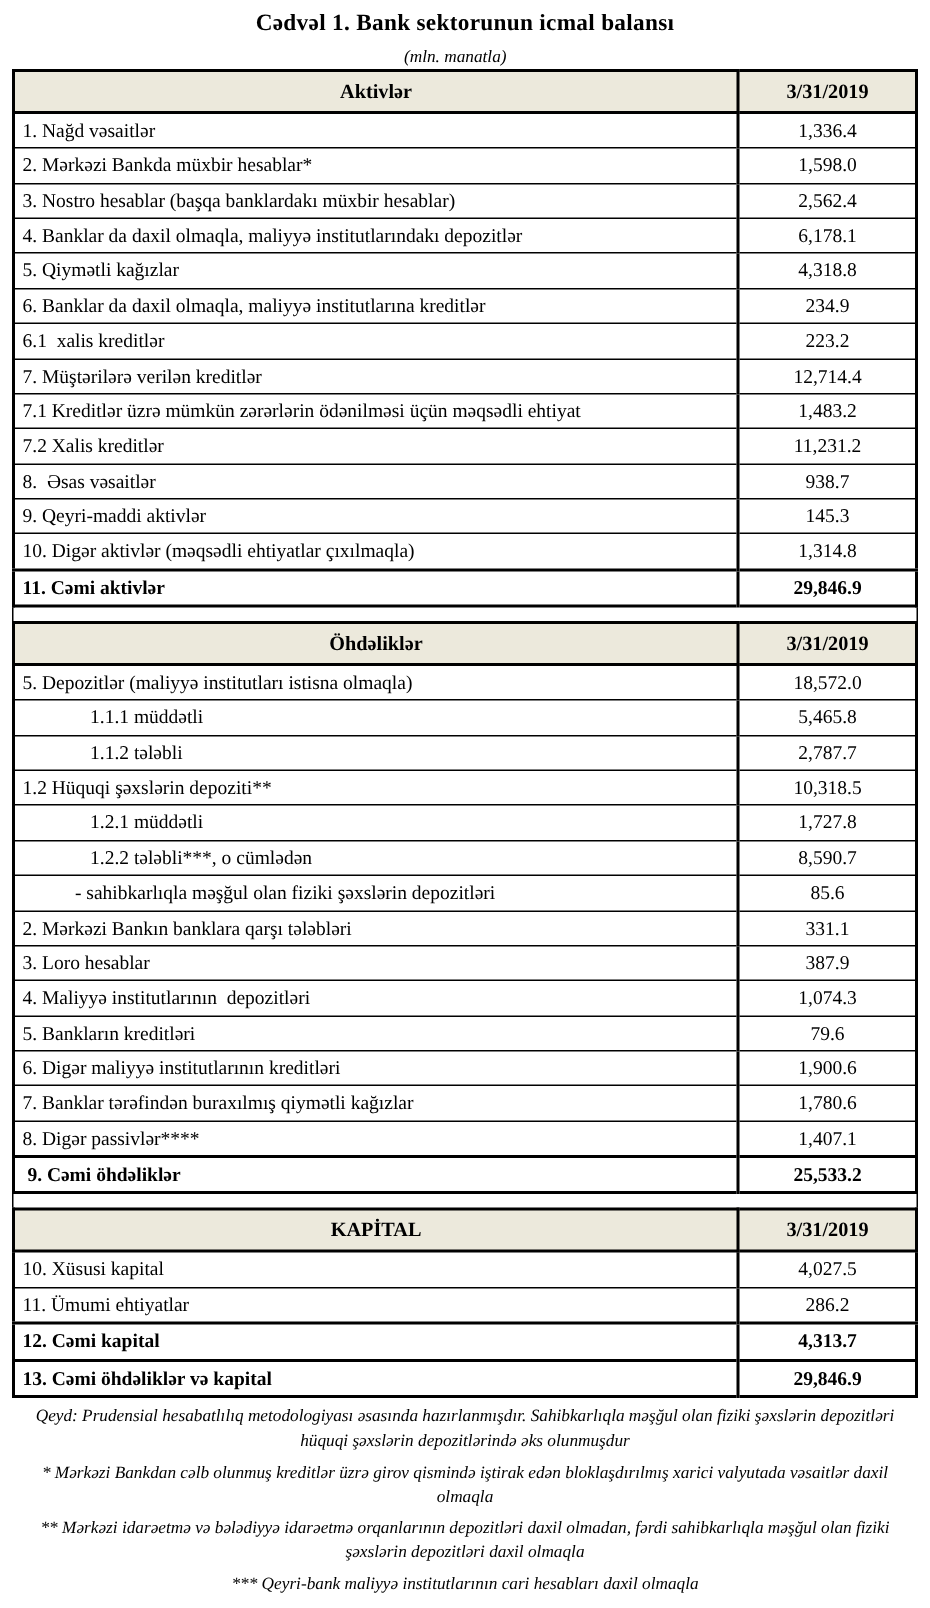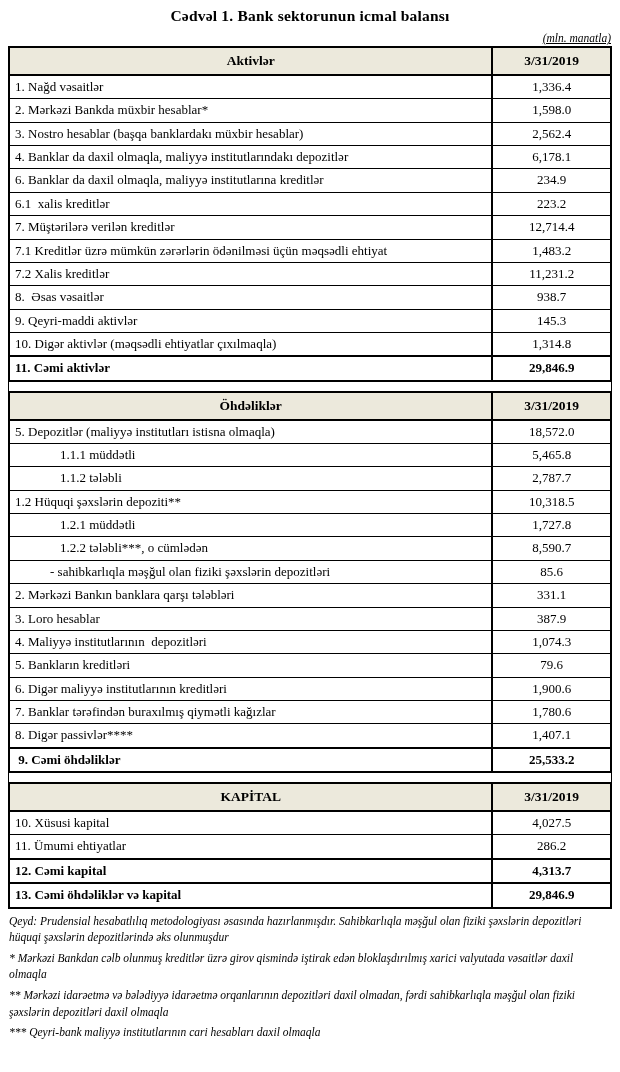--- a/index.html
+++ b/index.html
@@ -7,23 +7,22 @@
     width:620px;height:1072px;
     font-family:"Liberation Serif","DejaVu Serif",serif;
     color:#000;overflow:hidden;
   }
   .page{padding:4px 8px 0 8px;box-sizing:border-box;}
   .title{
     font-weight:bold;font-size:15.5px;text-align:center;
     margin:3px 0 7px 0;letter-spacing:.2px;
   }
   .unit-note{
-    font-style:italic;font-size:11.5px;text-align:right;
-    margin:0 1px 2px 0;
-    text-decoration:underline;
+    font-style:italic;font-size:11.5px;text-align:center;
+    margin:0 13px 2px 0;
   }
   table.tbl{
     width:100%;border-collapse:collapse;border:2px solid #000;
     table-layout:fixed;
   }
   col.c-label{width:80.3%;}
   col.c-value{width:19.7%;}
   .tbl th{
     background:#ece9dc;border:2px solid #000;
     font-size:13.5px;font-weight:bold;text-align:center;
@@ -40,21 +39,21 @@
   .tbl td.indent-2{padding-left:40px;}
   .tbl tr.total td{font-weight:bold;border-top-width:2px;}
   .tbl-gap{
     height:9px;
     border-left:1.5px solid #000;border-right:1.5px solid #000;
   }
   .footnotes{
     font-style:italic;font-size:11.5px;line-height:1.42;
     margin-top:3px;padding:0 1px;
   }
-  .footnotes p{margin:4.5px 0;}
+  .footnotes p{margin:4.5px 0;text-align:center;}
 </style>
 </head>
 <body>
 
 <div class="page">
 
   <div class="title">Cədvəl 1. Bank sektorunun icmal balansı</div>
   <div class="unit-note">(mln. manatla)</div>
 
   <section>
@@ -80,20 +79,24 @@
           </tr>
           <tr>
             <td class="label">3. Nostro hesablar (başqa banklardakı müxbir hesablar)</td>
             <td class="value">2,562.4</td>
           </tr>
           <tr>
             <td class="label">4. Banklar da daxil olmaqla, maliyyə institutlarındakı depozitlər</td>
             <td class="value">6,178.1</td>
           </tr>
           <tr>
+            <td class="label">5. Qiymətli kağızlar</td>
+            <td class="value">4,318.8</td>
+          </tr>
+          <tr>
             <td class="label">6. Banklar da daxil olmaqla, maliyyə institutlarına kreditlər</td>
             <td class="value">234.9</td>
           </tr>
           <tr>
             <td class="label">6.1  xalis kreditlər</td>
             <td class="value">223.2</td>
           </tr>
           <tr>
             <td class="label">7. Müştərilərə verilən kreditlər</td>
             <td class="value">12,714.4</td>

